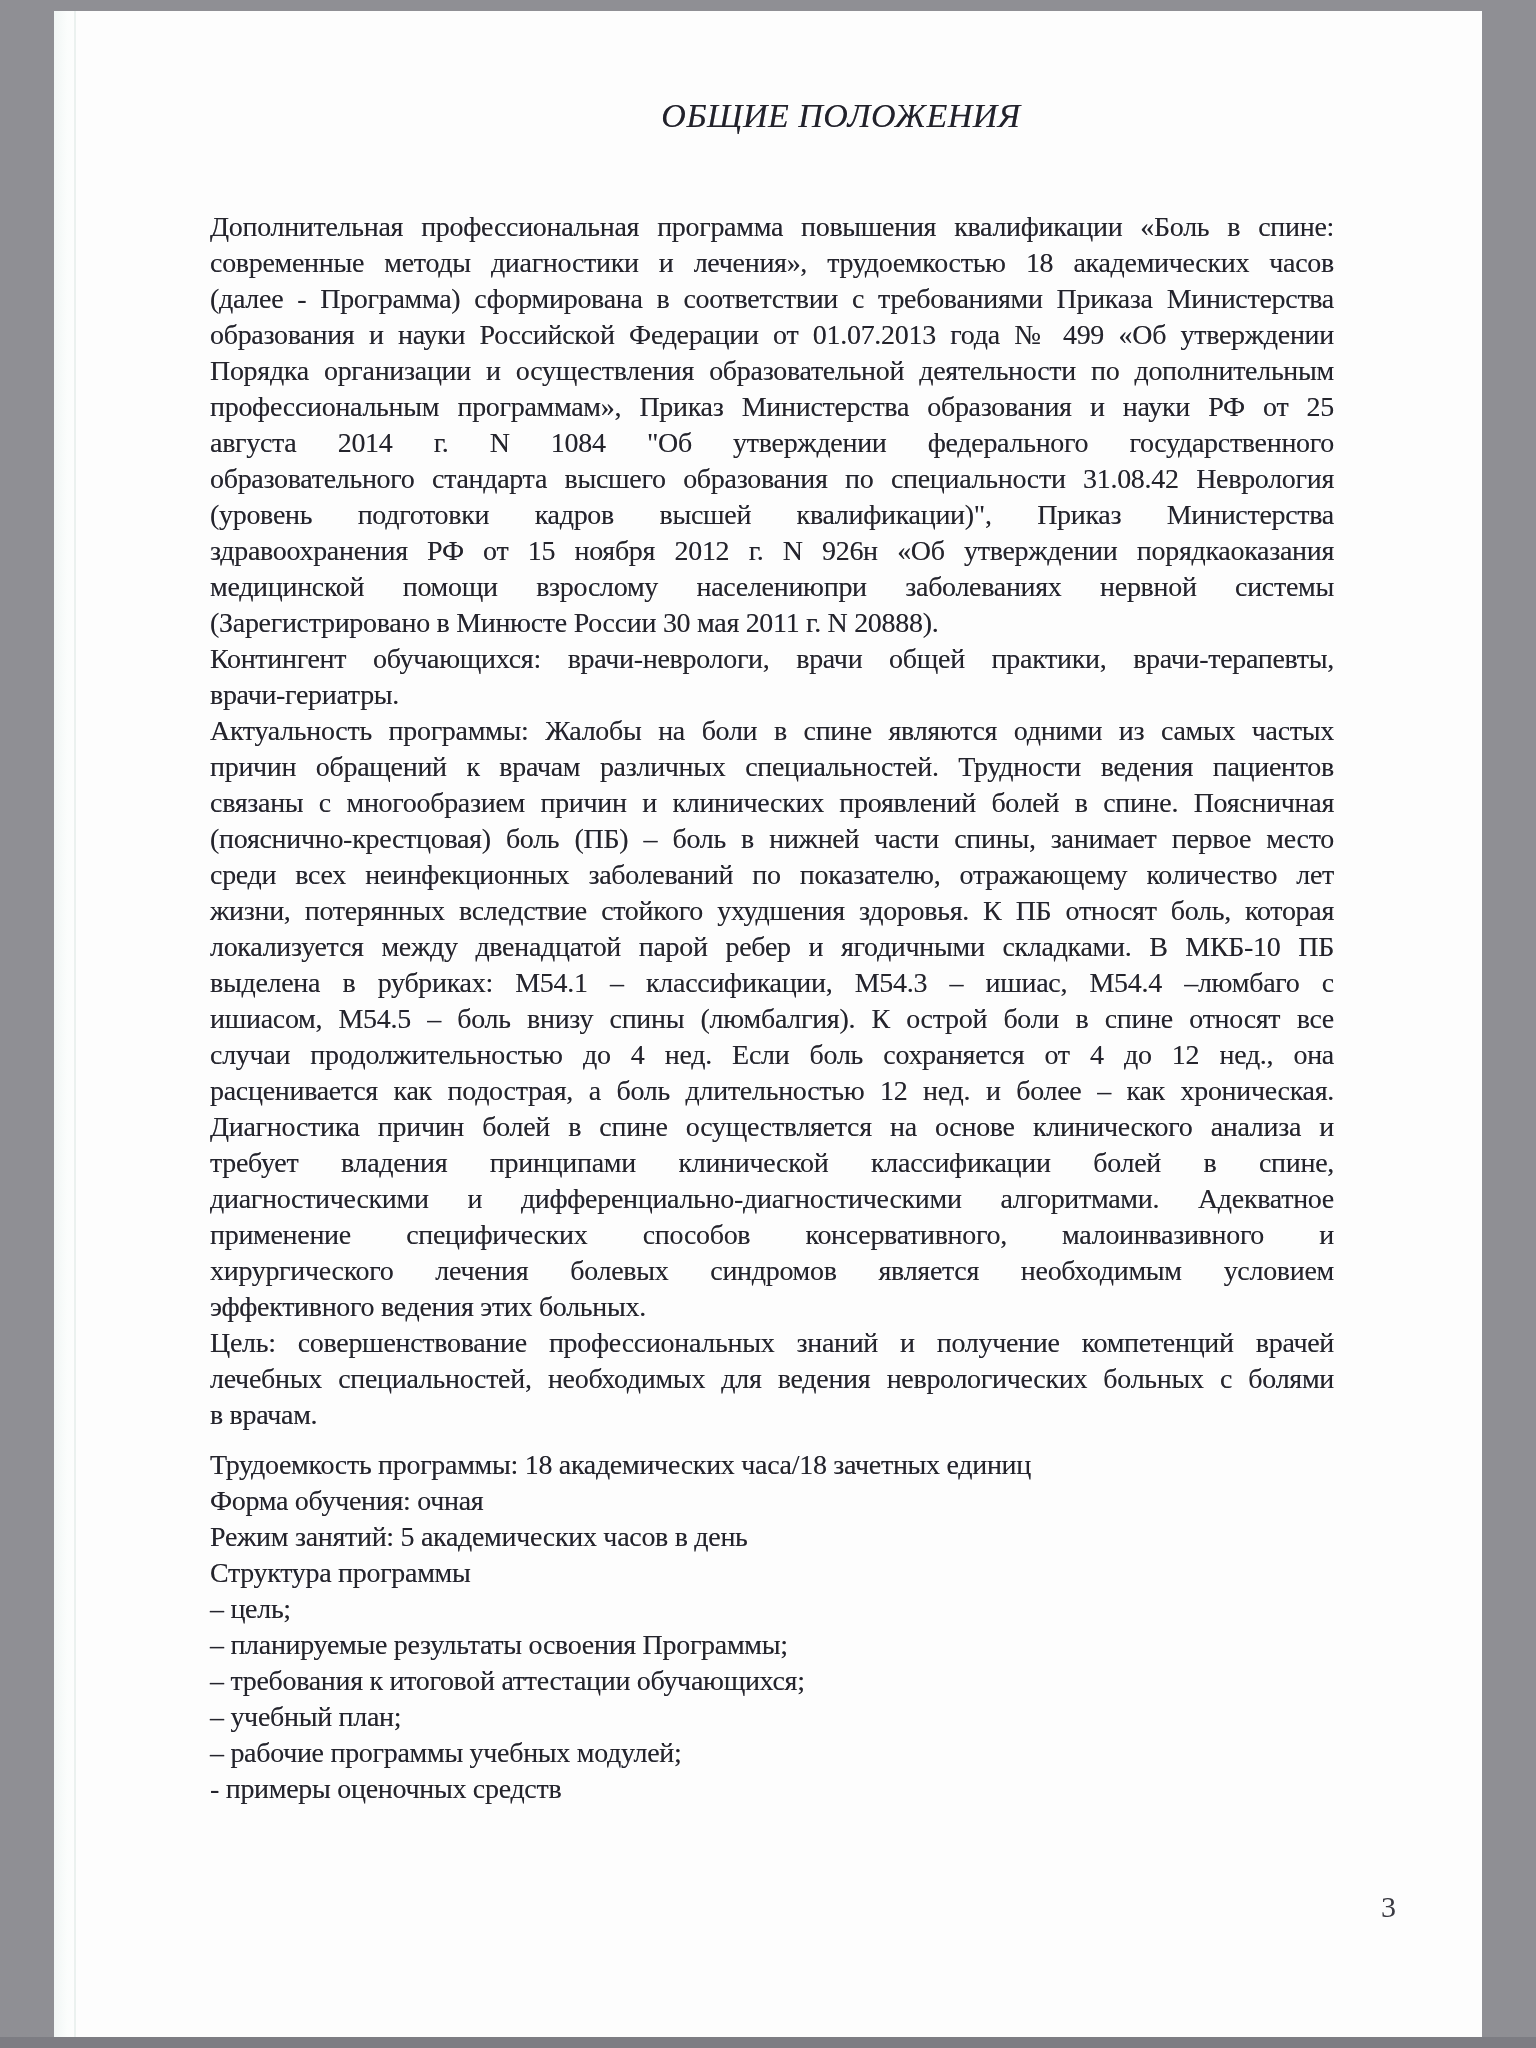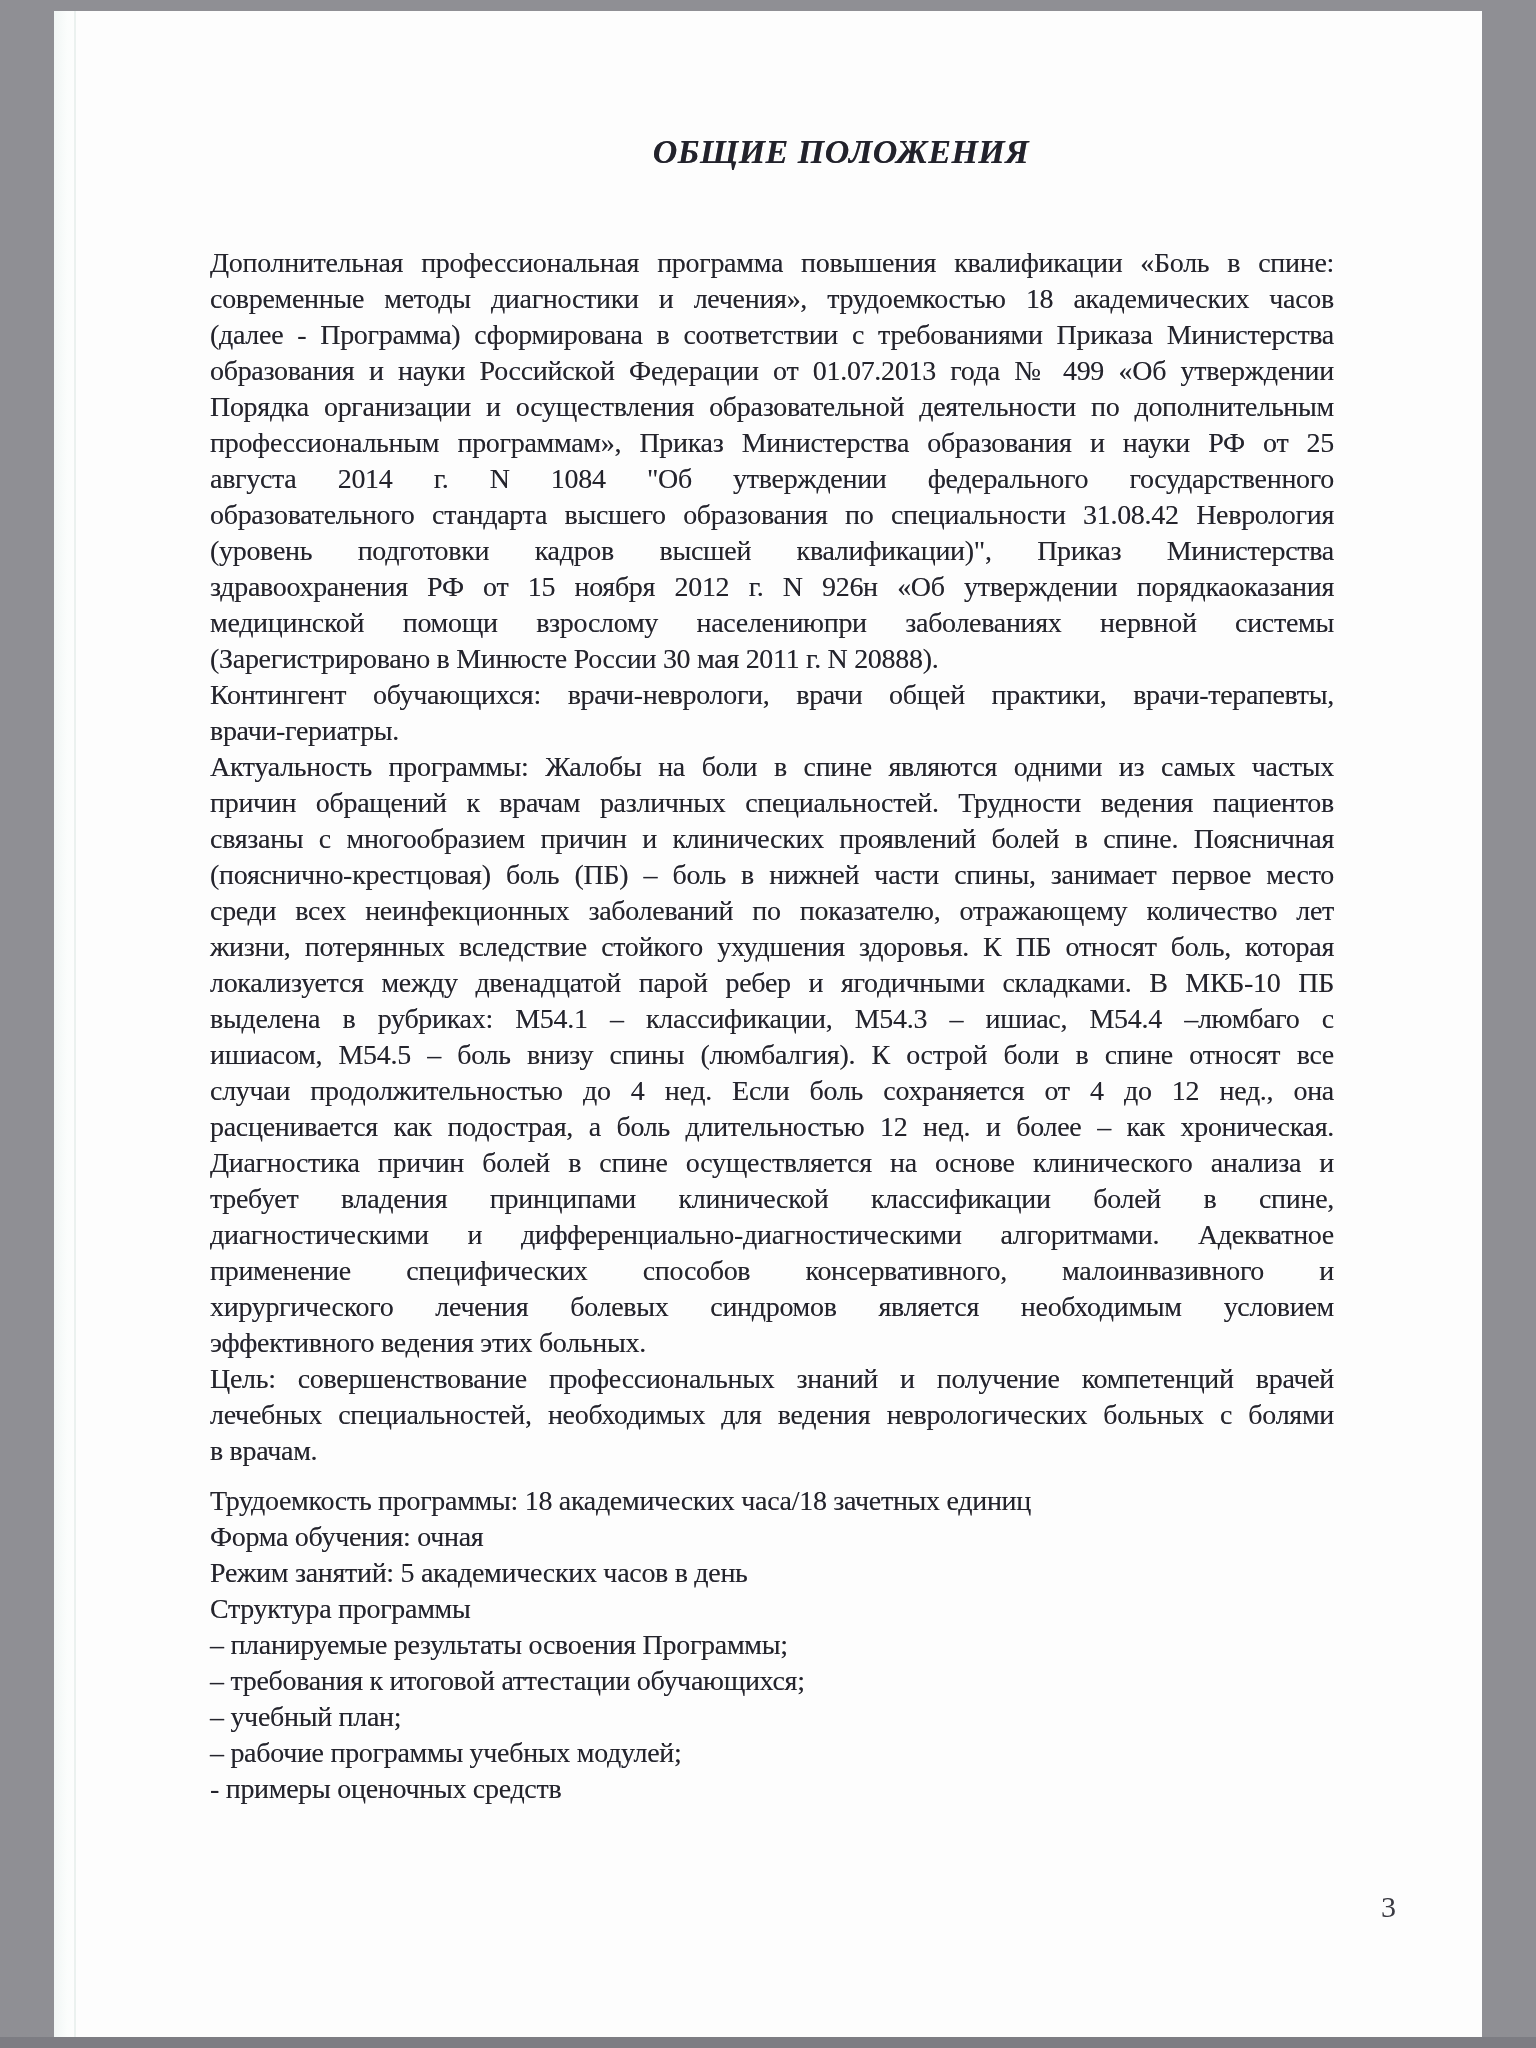--- a/index.html
+++ b/index.html
@@ -31,24 +31,24 @@
     left: 0; top: 2037px; width: 1536px; height: 11px;
     background: var(--bottombar, #7d7d83);
   }
   .content {
     position: absolute;
     left: 156px; top: 0;
     width: 1124px;
     color: var(--ink, #24242c);
   }
   .title {
-    padding-top: 119px;
+    padding-top: 83px;
     font-size: 34px;
     line-height: 44px;
-    font-weight: bold;
+    font-weight: normal;
     font-style: italic;
     text-align: center;
     letter-spacing: 0.5px;
     transform: translateX(69px);
     margin-bottom: 71px;
     color: #22222b;
     text-shadow: 0 0 0.6px rgba(40,40,55,0.5);
   }
   .doc-body { text-shadow: 0 0 0.6px rgba(40,40,55,0.45); margin-top: 39px; }
   .line {
@@ -122,20 +122,21 @@
           <div class="line j"><span>лечебных специальностей, необходимых для ведения неврологических больных с болями</span></div>
           <div class="line"><span>в врачам.</span></div>
         </div>
         <div class="block block-program-params">
           <div class="line"><span class="b">Трудоемкость программы:</span><span> 18 академических часа/18 зачетных единиц</span></div>
           <div class="line"><span class="b">Форма обучения:</span><span> очная</span></div>
           <div class="line"><span class="b">Режим занятий: 5 академических часов в день</span></div>
           <div class="line"><span class="b">Структура программы</span></div>
         </div>
         <div class="block block-program-structure-list">
+          <div class="line"><span>– цель;</span></div>
           <div class="line"><span>– планируемые результаты освоения Программы;</span></div>
           <div class="line"><span>– требования к итоговой аттестации обучающихся;</span></div>
           <div class="line"><span>– учебный план;</span></div>
           <div class="line"><span>– рабочие программы учебных модулей;</span></div>
           <div class="line"><span>- примеры оценочных средств</span></div>
         </div>
       </div>
   </div>
   <div class="page-number">3</div>
 </div>

